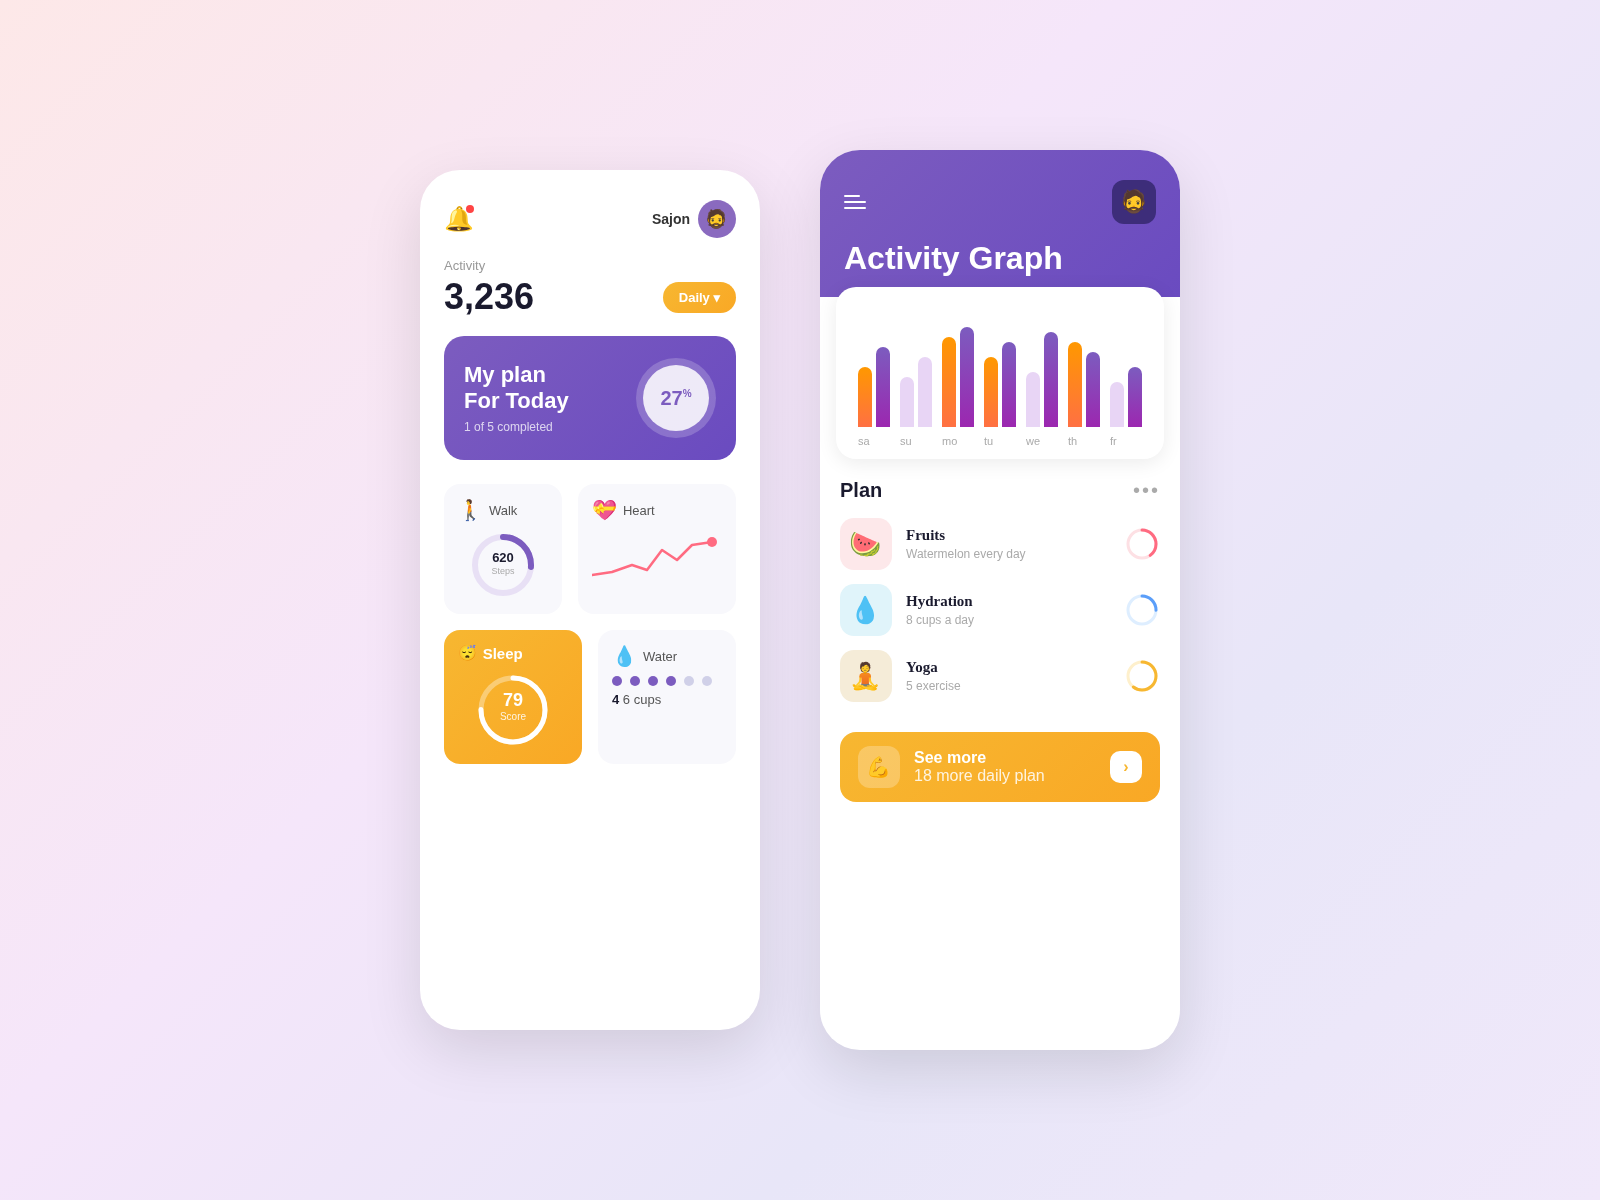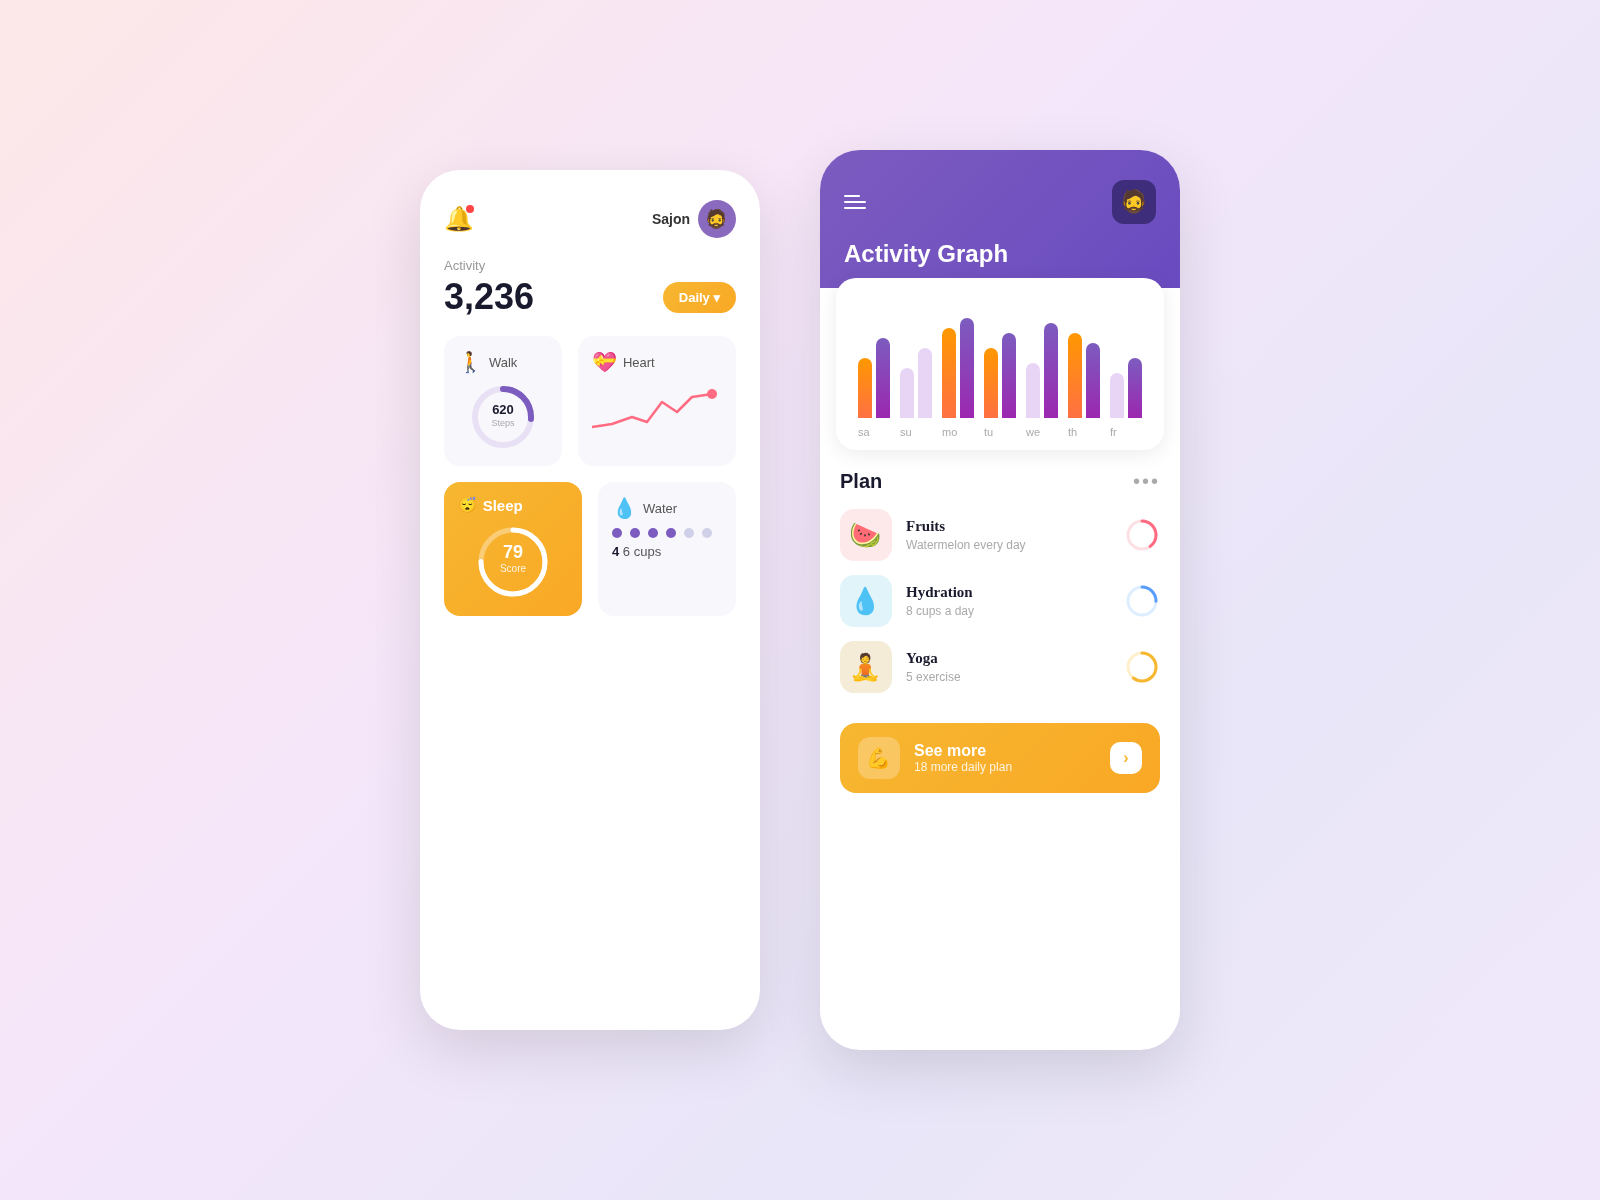--- a/index.html
+++ b/index.html
@@ -261,21 +261,21 @@
       border-radius: 12px;
       background: #3d2d7a;
       display: flex;
       align-items: center;
       justify-content: center;
       font-size: 22px;
       overflow: hidden;
     }
     .p2-title {
       color: #fff;
-      font-size: 24px;
+      font-size: 32px;
       font-weight: 700;
       padding-bottom: 20px;
     }
 
     
     .chart-card {
       background: #fff;
       margin: 0 16px;
       border-radius: 20px;
       padding: 20px 16px 12px;
@@ -396,21 +396,21 @@
       font-size: 20px;
     }
     .see-more-text { flex: 1; }
     .see-more-title {
       color: #fff;
       font-size: 16px;
       font-weight: 700;
     }
     .see-more-sub {
       color: rgba(255,255,255,0.85);
-      font-size: 12px;
+      font-size: 16px;
     }
     .see-more-arrow {
       width: 32px; height: 32px;
       background: #fff;
       border-radius: 10px;
       display: flex;
       align-items: center;
       justify-content: center;
       color: #f7b731;
       font-size: 16px;
@@ -440,20 +440,36 @@
       </div>
     </div>
   </div>
 
   <div class="activity-label">Activity</div>
   <div class="activity-row">
     <div class="activity-number">3,236</div>
     <button class="daily-btn">Daily ▾</button>
   </div>
 
+  <div class="plan-card">
+    <div class="plan-text">
+      <h2>
+        <span>My plan</span><br>
+        <span>For Today</span>
+      </h2>
+      <p>1 of 5 completed</p>
+    </div>
+    <div class="plan-circle">
+      <div class="plan-circle-inner">
+        <span class="plan-pct">
+          <span>27</span><sup>%</sup>
+        </span>
+      </div>
+    </div>
+  </div>
 
   <div class="stats-grid">
 
     <div class="stat-card">
       <div class="stat-title">
         <span class="stat-emoji">🚶</span>
         <span>Walk</span>
       </div>
       <div class="walk-circle-wrap">
         <svg class="circle-svg" width="70" height="70" viewBox="0 0 70 70">

